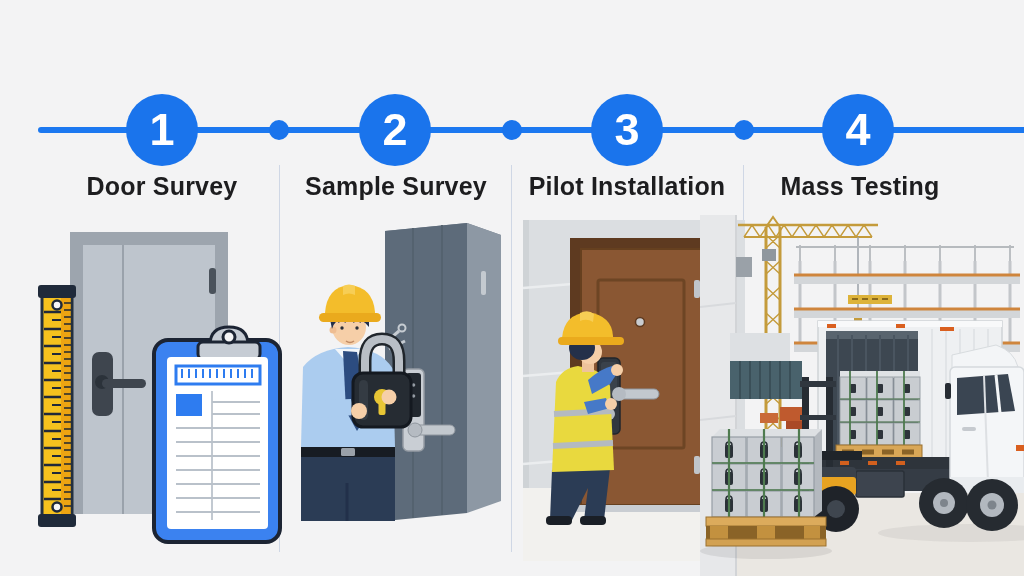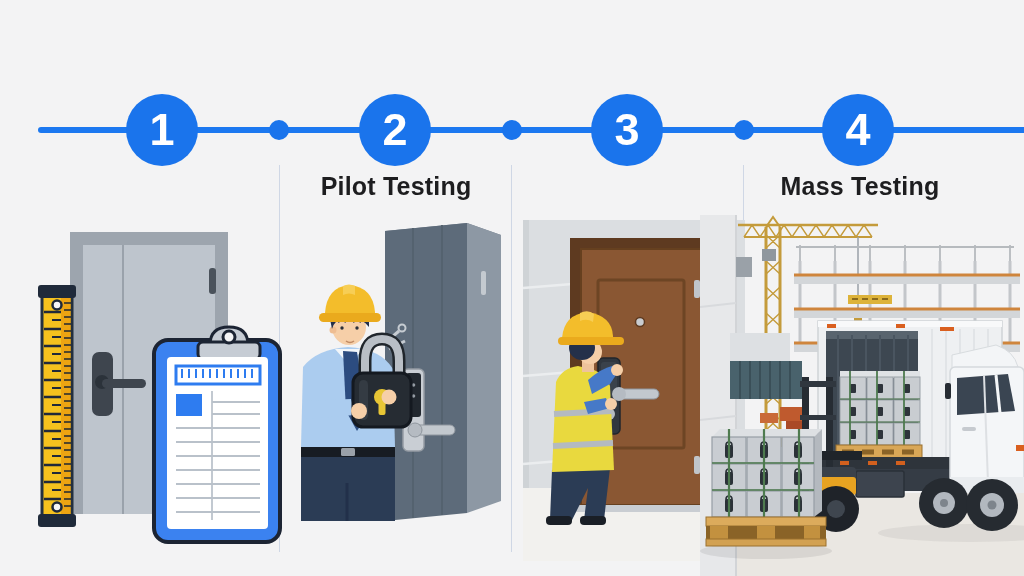--- a/index.html
+++ b/index.html
@@ -23,21 +23,23 @@
 
   <div class="timeline-dot" style="left:279px"></div>
   <div class="timeline-dot" style="left:512px"></div>
   <div class="timeline-dot" style="left:744px"></div>
 
   <div class="step-circle" style="left:162px">1</div>
   <div class="step-circle" style="left:395px">2</div>
   <div class="step-circle" style="left:627px">3</div>
   <div class="step-circle" style="left:858px">4</div>
 
-  <div class="step-label" style="left:396px">Pilot Testing</div>
+  <div class="step-label" style="left:162px">Door Survey</div>
+  <div class="step-label" style="left:396px">Sample Survey</div>
+  <div class="step-label" style="left:627px">Pilot Installation</div>
   <div class="step-label" style="left:860px">Mass Testing</div>
 
   <div class="section-divider" style="left:279px"></div>
   <div class="section-divider" style="left:511px"></div>
   <div class="section-divider" style="left:743px"></div>
 
   <svg class="illus" style="left:30px;top:224px" width="260" height="332" viewBox="0 0 260 332">
     <g>
       <rect x="40" y="8" width="158" height="282" fill="#9da5ae"></rect>
       <rect x="53" y="21" width="132" height="269" fill="#bec5cd"></rect>

